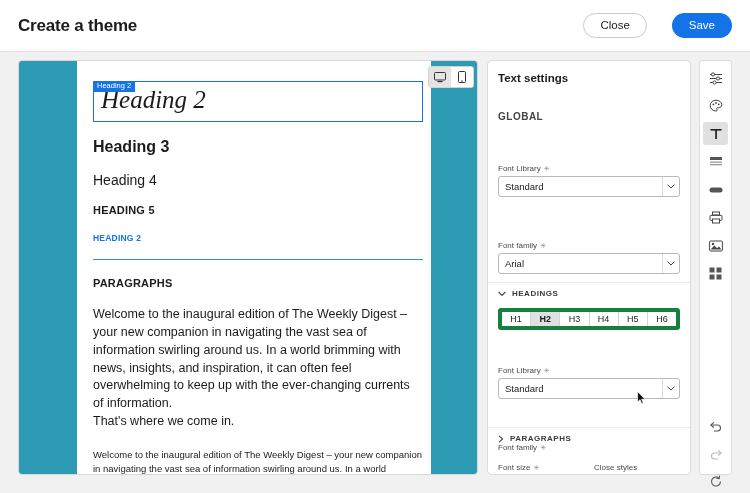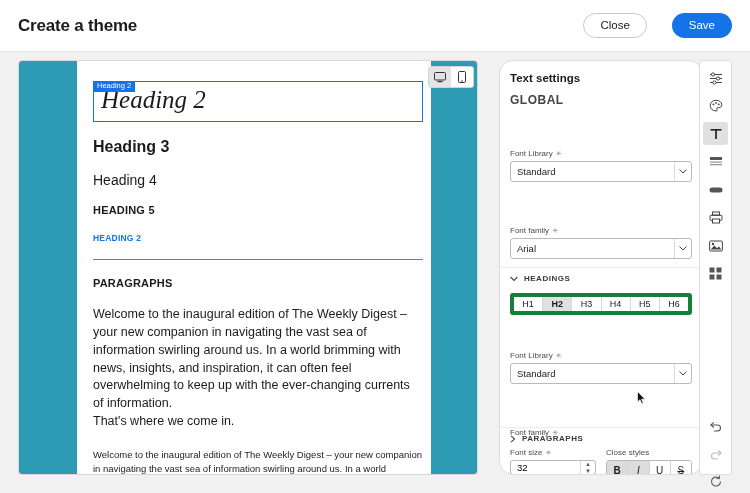--- a/index.html
+++ b/index.html
@@ -132,35 +132,36 @@
     width: 22px; height: 20px;
     display: flex; align-items: center; justify-content: center;
     cursor: pointer;
     background: #ffffff;
   }
   .device-btn.active { background: #e4e4e4; }
 
   
   .panel {
     position: absolute;
-    top: 60px; left: 499px;
+    top: 60px; left: 487px;
     width: 204px; height: 415px;
     background: #ffffff;
     border: 1px solid #dcdcdc;
-    border-radius: 14px;
+    border-radius: 5px;
     overflow: hidden;
   }
   .panel-title {
     font-size: 11.5px; font-weight: bold; color: #1b1b1b;
     padding: 11px 10px 9px 10px;
   }
   .section-label {
-    font-size: 12px; font-weight: bold; color: #444;
+    font-size: 10px; font-weight: bold; color: #444;
     letter-spacing: 0.5px;
     padding: 0 10px 6px 10px;
+    margin-top: 18px;
   }
   .field { padding: 0 10px 8px 10px; margin-top: 36px; }
   .field-label {
     font-size: 8px; color: #4a4a4a; margin-bottom: 3px;
     display: flex; align-items: center; gap: 3px;
   }
   .req { color: #8a8a8a; font-size: 7px; }
   .select {
     position: relative;
     height: 21px;

